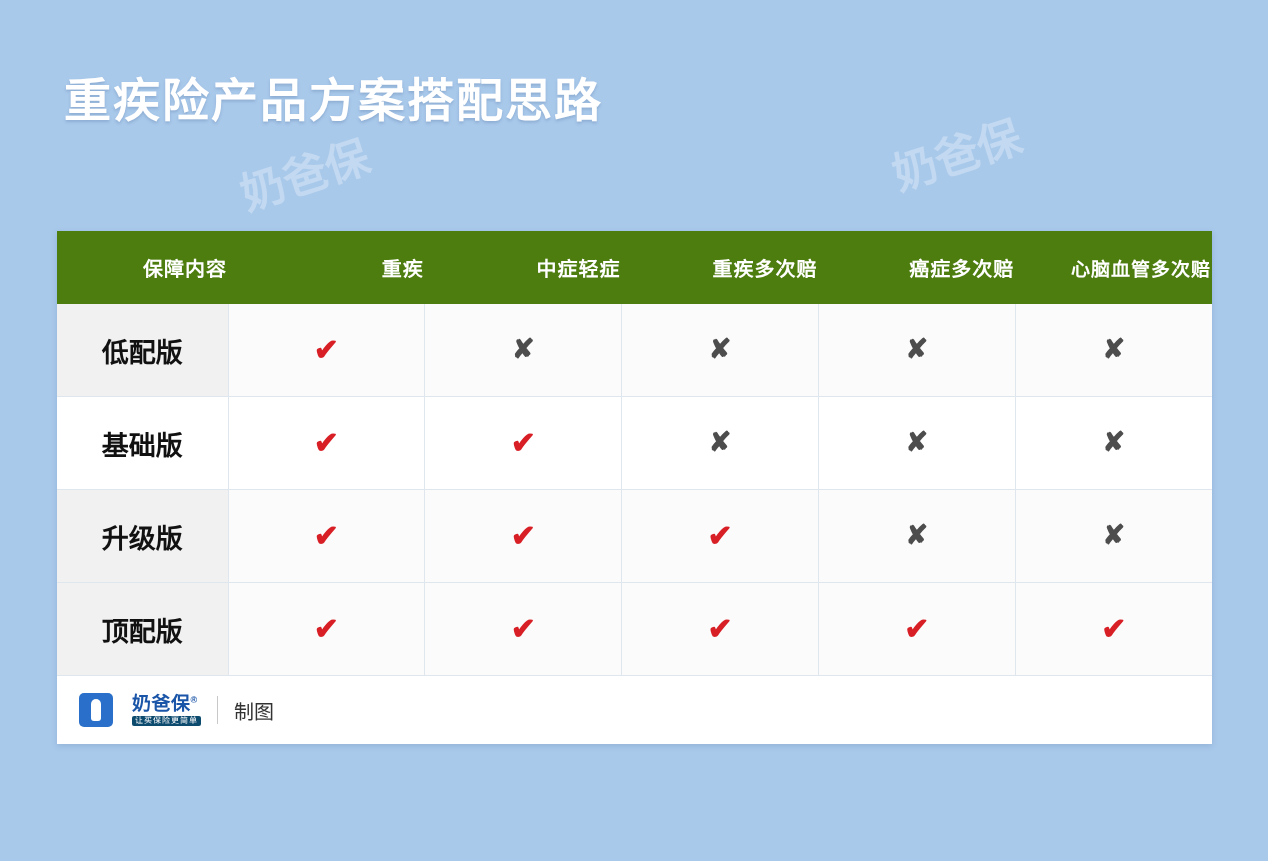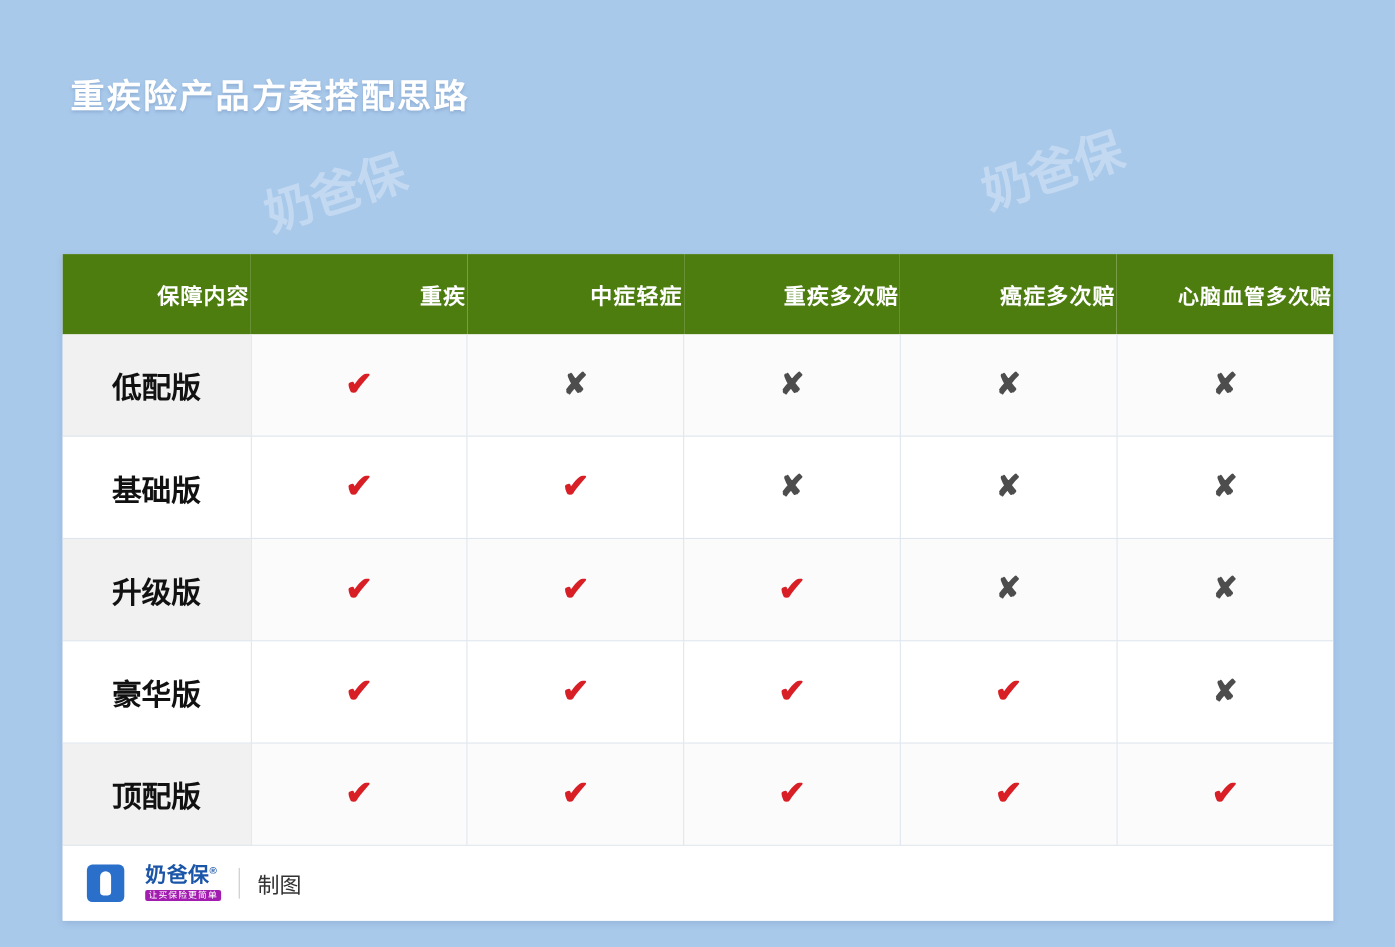--- a/index.html
+++ b/index.html
@@ -77,21 +77,21 @@
     top: 348px;
     font-size: 54px;
     color: rgba(255,255,255,0.50);
   }
 
   
   .title {
     position: absolute;
     left: 64px;
     top: 62px;
-    font-size: 31px;
+    font-size: 47px;
     font-weight: bold;
     color: #ffffff;
     letter-spacing: 2px;
     text-shadow: 0 2px 3px rgba(60,90,140,0.25);
   }
 
   
   .subtitle-row {
     position: absolute;
     left: 640px;
@@ -228,21 +228,21 @@
     color: #1a55a8;
     letter-spacing: 0.5px;
   }
   .logo-name sup {
     font-size: 9px;
     vertical-align: super;
   }
   .logo-slogan {
     font-size: 8px;
     color: #ffffff;
-    background: #a21caf;
+    background: #0c4a6e;
     padding: 1px 3px;
     border-radius: 2px;
     letter-spacing: 1px;
     margin-top: 2px;
   }
   .footer-divider {
     width: 1px;
     height: 28px;
     background: #c9c9c9;
     margin: 0 16px;
@@ -304,28 +304,20 @@
           <td><span class="mark-no">✘</span></td>
           <td><span class="mark-no">✘</span></td>
           <td><span class="mark-no">✘</span></td>
         </tr>
         <tr class="shade">
           <td class="rowlabel">升级版</td>
           <td><span class="mark-yes">✔</span></td>
           <td><span class="mark-yes">✔</span></td>
           <td><span class="mark-yes">✔</span></td>
           <td><span class="mark-no">✘</span></td>
-          <td><span class="mark-no">✘</span></td>
-        </tr>
-        <tr class="alt">
-          <td class="rowlabel">豪华版</td>
-          <td><span class="mark-yes">✔</span></td>
-          <td><span class="mark-yes">✔</span></td>
-          <td><span class="mark-yes">✔</span></td>
-          <td><span class="mark-yes">✔</span></td>
           <td><span class="mark-no">✘</span></td>
         </tr>
         <tr class="shade">
           <td class="rowlabel">顶配版</td>
           <td><span class="mark-yes">✔</span></td>
           <td><span class="mark-yes">✔</span></td>
           <td><span class="mark-yes">✔</span></td>
           <td><span class="mark-yes">✔</span></td>
           <td><span class="mark-yes">✔</span></td>
         </tr>

